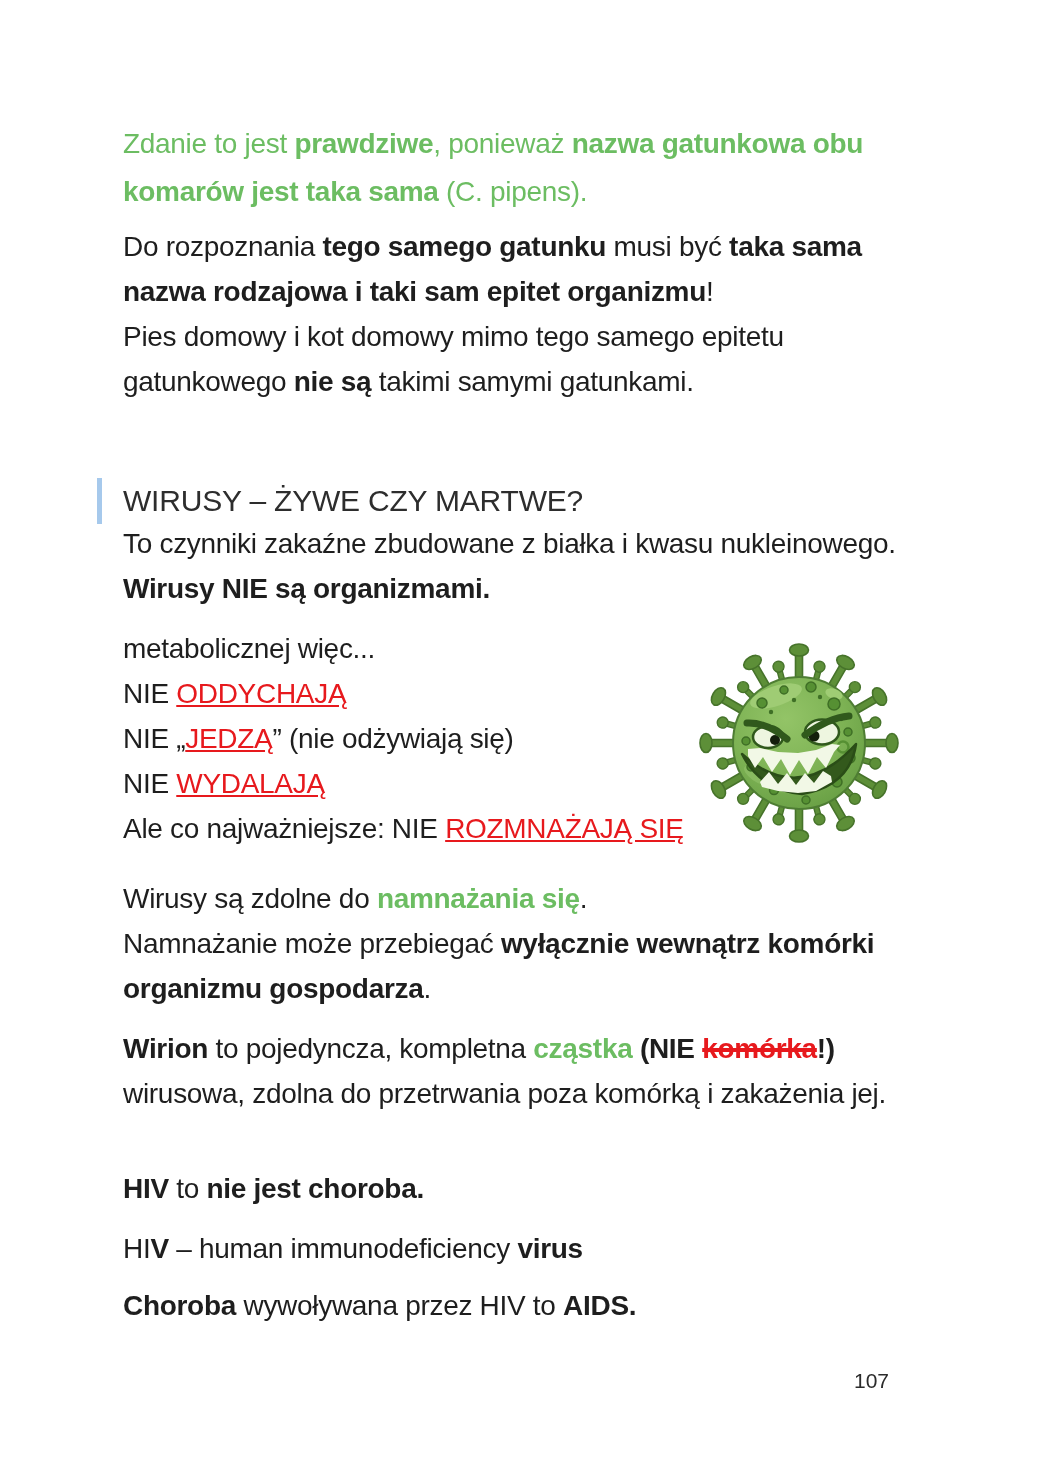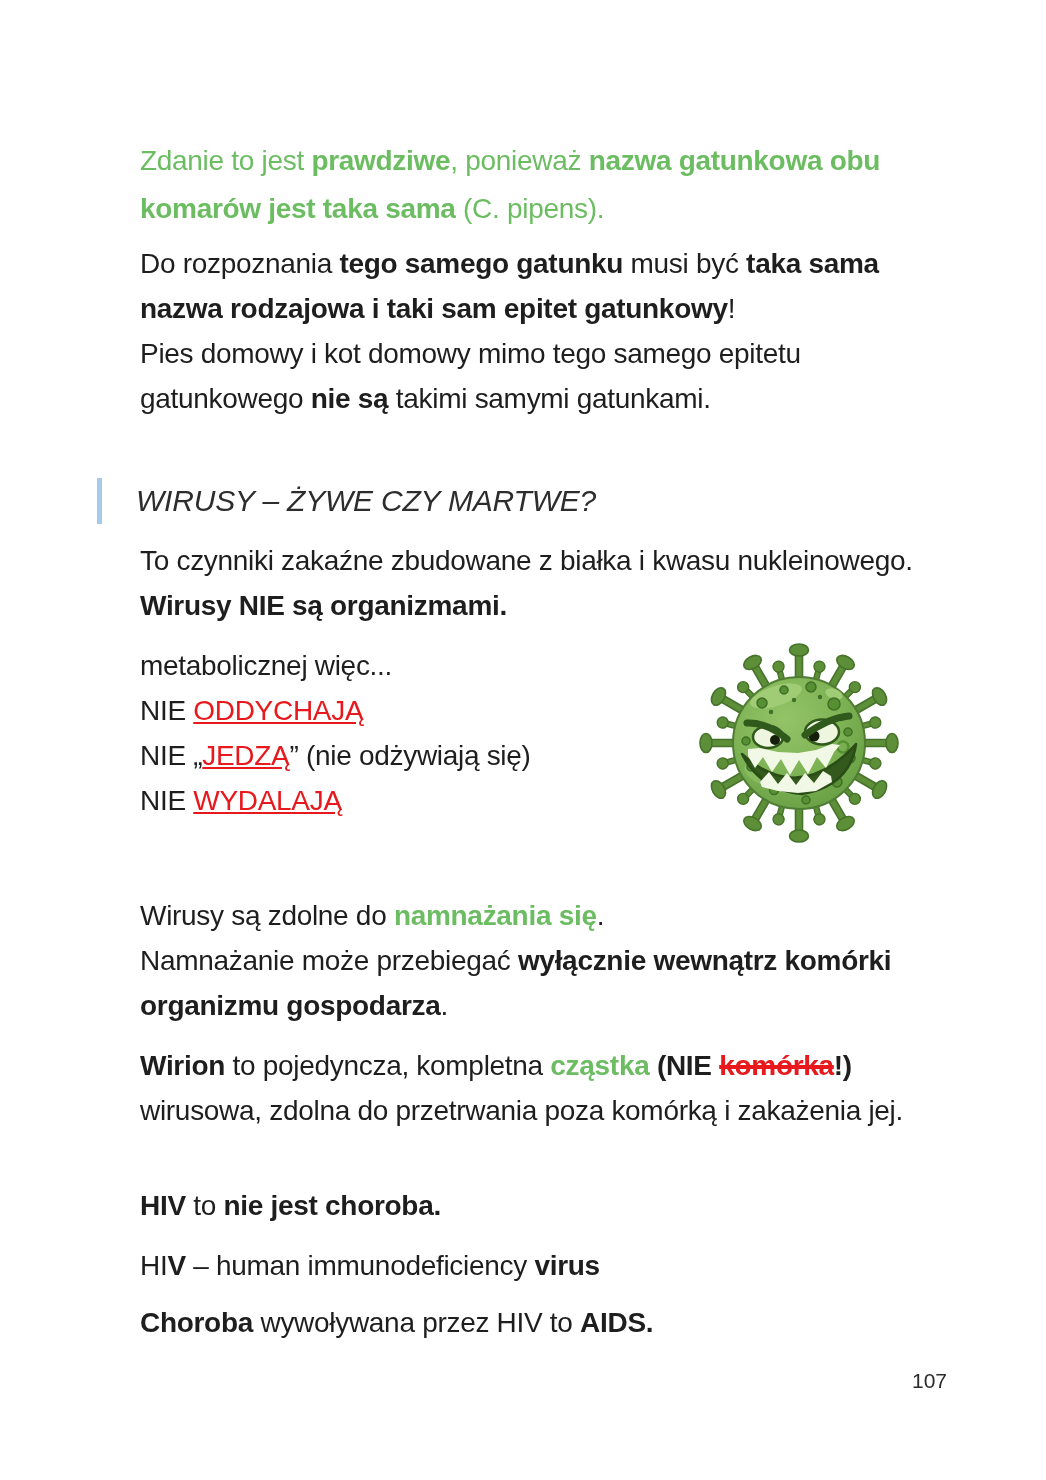--- a/index.html
+++ b/index.html
@@ -16,21 +16,21 @@
     width:1046px;height:1480px;
     background:var(--bg);
     margin:0 auto;
     font-family:"Liberation Sans", sans-serif;
     color:var(--text);
     overflow:hidden;
   }
   .para{
     position:absolute;
     left:123px;
-    margin:17px;
+    margin:0;
     font-size:28px;
     line-height:45px;
     letter-spacing:-0.3px;
     color:var(--text);
   }
   .ln{display:block;white-space:nowrap;}
   .r-n{font-weight:400;}
   .r-b{font-weight:700;}
   .r-i{}
   .r-red{color:var(--red);text-decoration:underline;}
@@ -41,60 +41,60 @@
   .section-heading{
     position:absolute;
     left:97px;top:478px;
     margin:0;
     font-size:30px;
     font-weight:400;
     line-height:46px;
     letter-spacing:-0.2px;
     color:var(--heading);
     border-left:5px solid var(--bar);
-    padding-left:34px;
-    font-style:italic;
+    padding-left:21px;
   }
   .virus{position:absolute;left:698px;top:640px;}
   .page-number{
     position:absolute;
-    left:912px;top:1369px;
+    left:854px;top:1369px;
     font-size:21px;
     color:#2b2b2b;
   }
 </style>
 </head>
 <body>
 
 <div class="page">
 
   <p class="para green-para" style="top:120px">
       <span class="ln"><span class="r-n">Zdanie to jest </span><span class="r-b">prawdziwe</span><span class="r-n">, ponieważ </span><span class="r-b">nazwa gatunkowa obu</span></span>
       <span class="ln"><span class="r-b">komarów jest taka sama</span><span class="r-n"> (</span><span class="r-i">C. pipens</span><span class="r-n">).</span></span>
     </p>
 
   <p class="para" style="top:224px">
       <span class="ln"><span class="r-n">Do rozpoznania </span><span class="r-b">tego samego gatunku</span><span class="r-n"> musi być </span><span class="r-b">taka sama</span></span>
-      <span class="ln"><span class="r-b">nazwa rodzajowa i taki sam epitet gatunkowy</span><span class="r-n">!</span></span>
+      <span class="ln"><span class="r-b">nazwa rodzajowa i taki sam epitet organizmu</span><span class="r-n">!</span></span>
       <span class="ln"><span class="r-n">Pies domowy i kot domowy mimo tego samego epitetu</span></span>
       <span class="ln"><span class="r-n">gatunkowego </span><span class="r-b">nie są</span><span class="r-n"> takimi samymi gatunkami.</span></span>
     </p>
 
   <h2 class="section-heading">WIRUSY – ŻYWE CZY MARTWE?</h2>
 
   <p class="para" style="top:521px">
       <span class="ln"><span class="r-n">To czynniki zakaźne zbudowane z białka i kwasu nukleinowego.</span></span>
       <span class="ln"><span class="r-b">Wirusy NIE są organizmami.</span></span>
     </p>
 
   <p class="para" style="top:626px">
       <span class="ln"><span class="r-n">metabolicznej więc...</span></span>
       <span class="ln"><span class="r-n">NIE </span><span class="r-red">ODDYCHAJĄ</span></span>
       <span class="ln"><span class="r-n">NIE „</span><span class="r-red">JEDZĄ</span><span class="r-n">” (nie odżywiają się)</span></span>
       <span class="ln"><span class="r-n">NIE </span><span class="r-red">WYDALAJĄ</span></span>
+      <span class="ln"><span class="r-n">Ale co najważniejsze: NIE </span><span class="r-red">ROZMNAŻAJĄ SIĘ</span></span>
     </p>
 
   <svg class="virus" width="202" height="206" viewBox="0 0 202 206">
 
     <g fill="#5d8f38" stroke="#46732a" stroke-width="1.6">
       <g transform="rotate(0 101 103)">
           <rect x="97.5" y="9" width="7" height="32" rx="3"></rect>
           <ellipse cx="101" cy="10" rx="9.5" ry="6"></ellipse>
         </g>
       <g transform="rotate(30 101 103)">

